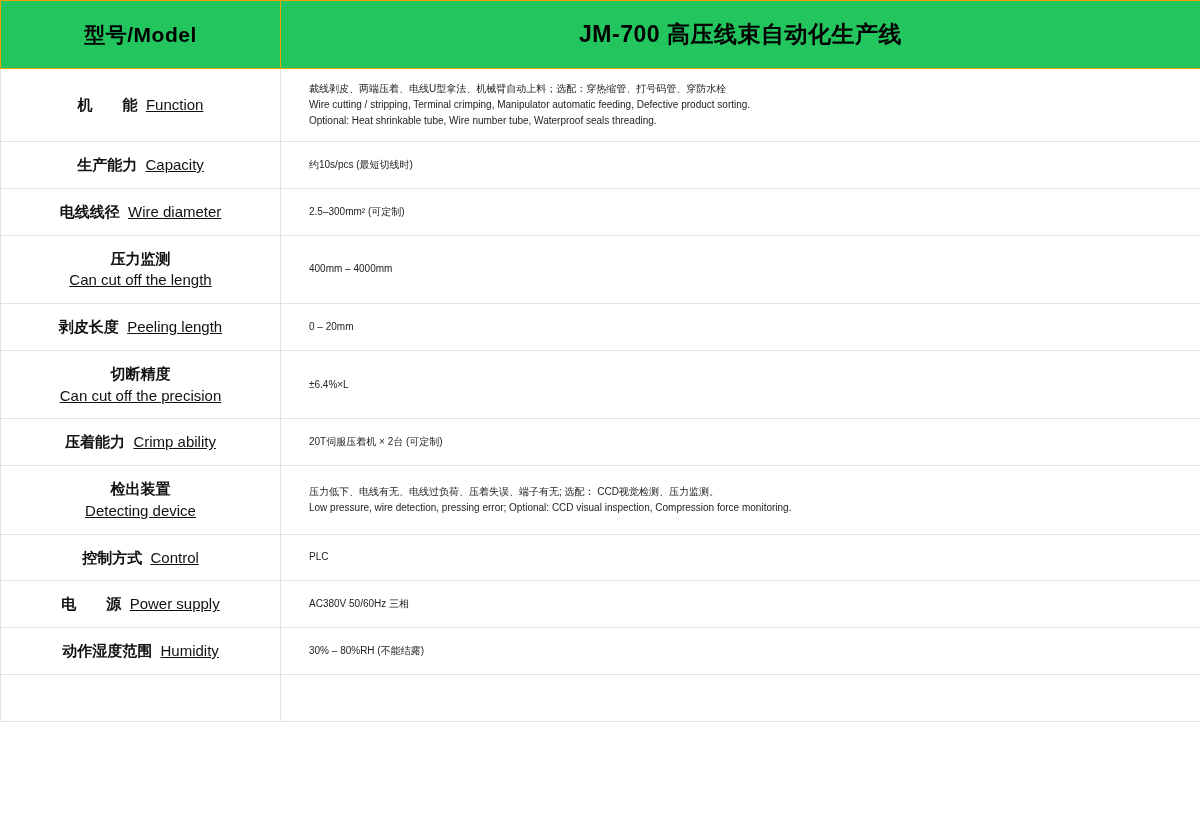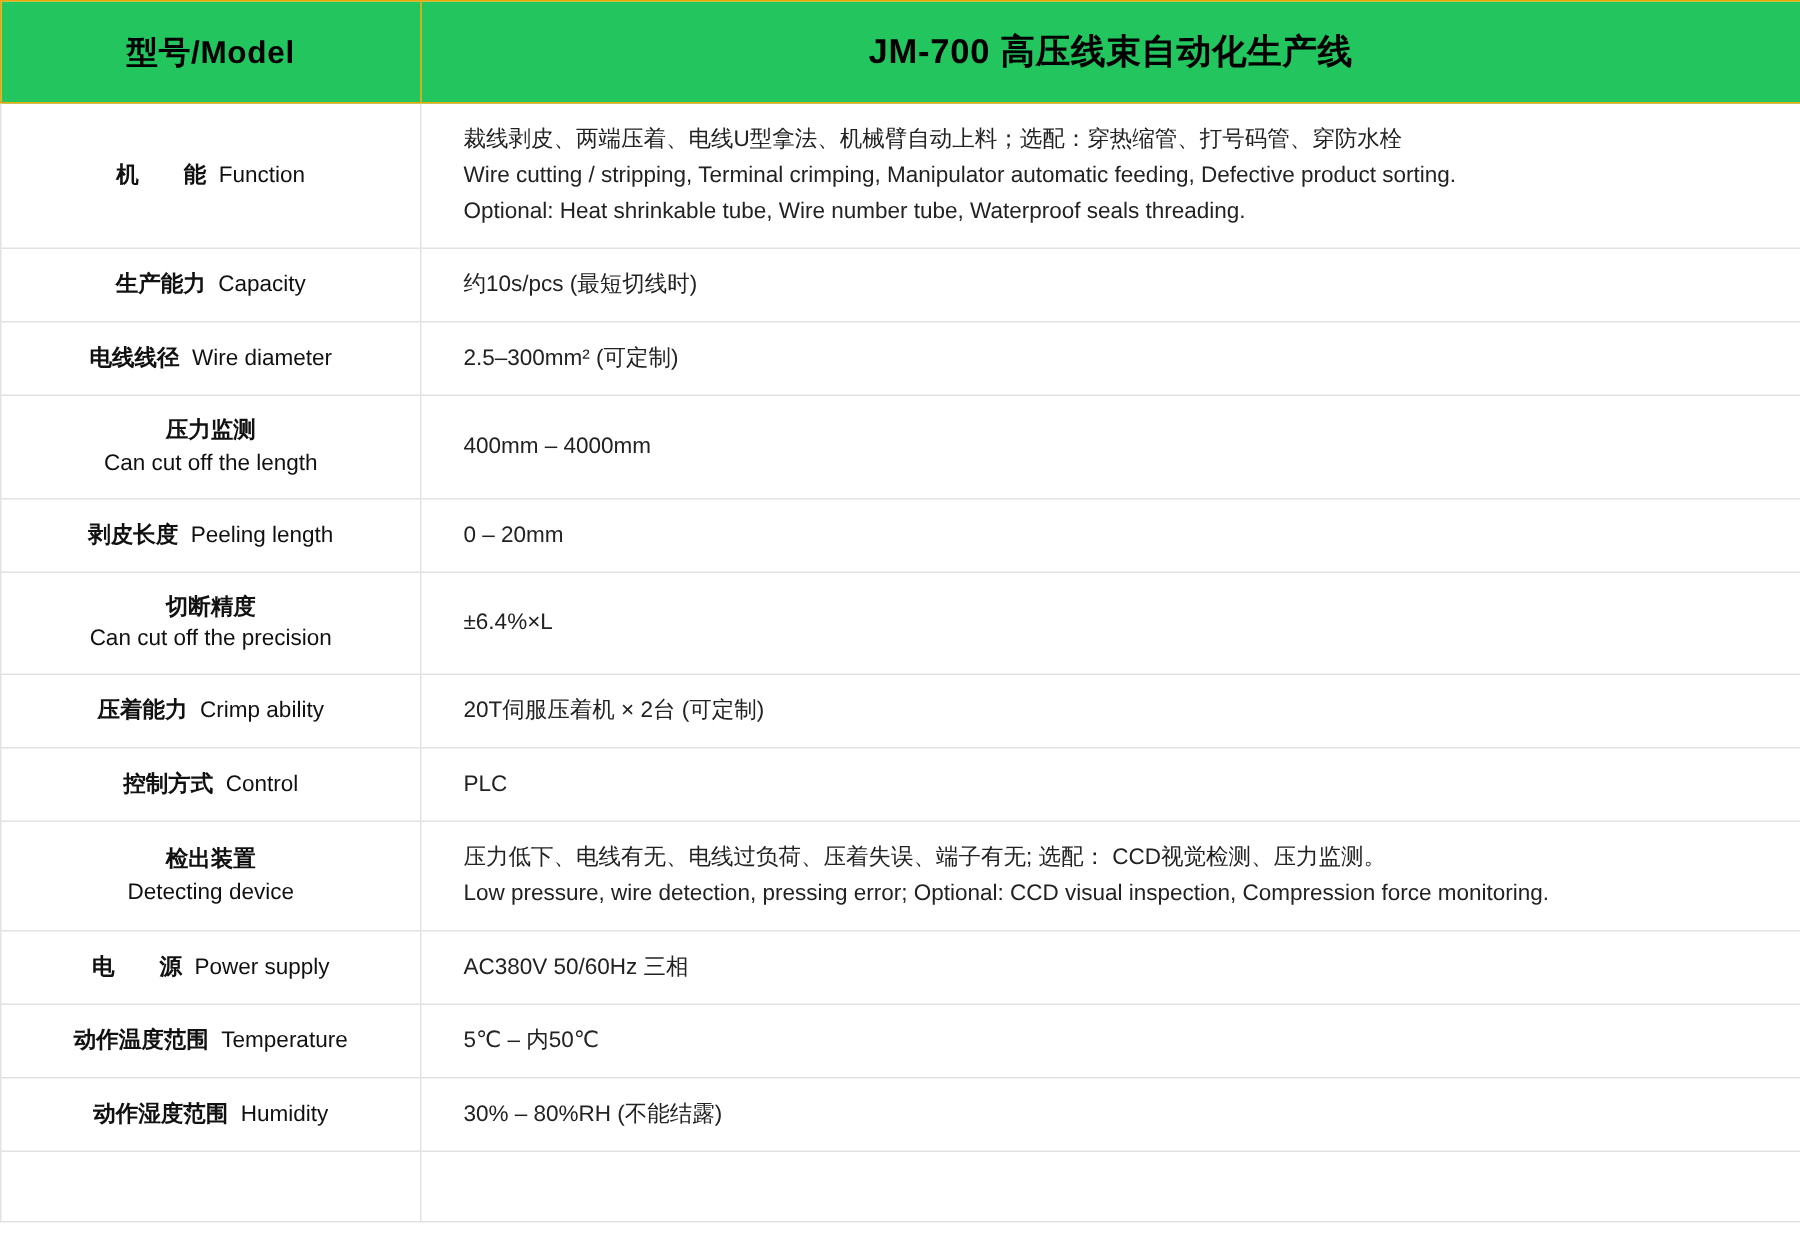--- a/index.html
+++ b/index.html
@@ -50,27 +50,28 @@
     padding: 12px 12px;
     font-size: 15px;
     line-height: 1.45;
     color: #111;
   }
   td.label .cn {
     font-weight: bold;
   }
   td.label .en {
     font-weight: normal;
+    text-decoration: underline;
   }
   td.label .stack .cn { display: block; font-weight: bold; }
   td.label .stack .en { display: block; font-weight: normal; }
 
   td.value {
     padding: 12px 0 12px 28px;
-    font-size: 15px;
+    font-size: 10px;
     line-height: 1.6;
     color: #222;
   }
   td.value .line { display: block; white-space: nowrap; }
 
   tr.row-function td.label,
   tr.row-function td.value { vertical-align: middle; }
 </style>
 </head>
 <body>
@@ -125,42 +126,36 @@
           <span class="line">±6.4%×L</span>
         </td>
       </tr>
       <tr>
         <td class="label"><span class="cn">压着能力</span>&nbsp;&nbsp;<span class="en">Crimp ability</span></td>
         <td class="value">
           <span class="line">20T伺服压着机 × 2台 (可定制)</span>
         </td>
       </tr>
       <tr>
-        <td class="label"><span class="cn">控制方式</span>&nbsp;&nbsp;<span class="en">Control</span></td>
-        <td class="value">
-          <span class="line">PLC</span>
-        </td>
-      </tr>
-      <tr>
         <td class="label"><span class="stack"><span class="cn">检出装置</span><span class="en">Detecting device</span></span></td>
         <td class="value">
           <span class="line">压力低下、电线有无、电线过负荷、压着失误、端子有无; 选配： CCD视觉检测、压力监测。</span>
           <span class="line">Low pressure, wire detection,  pressing error; Optional: CCD visual inspection, Compression force monitoring.</span>
         </td>
       </tr>
       <tr>
+        <td class="label"><span class="cn">控制方式</span>&nbsp;&nbsp;<span class="en">Control</span></td>
+        <td class="value">
+          <span class="line">PLC</span>
+        </td>
+      </tr>
+      <tr>
         <td class="label"><span class="cn">电　　源</span>&nbsp;&nbsp;<span class="en">Power supply</span></td>
         <td class="value">
           <span class="line">AC380V 50/60Hz 三相</span>
-        </td>
-      </tr>
-      <tr>
-        <td class="label"><span class="cn">动作温度范围</span>&nbsp;&nbsp;<span class="en">Temperature</span></td>
-        <td class="value">
-          <span class="line">5℃ – 内50℃</span>
         </td>
       </tr>
       <tr>
         <td class="label"><span class="cn">动作湿度范围</span>&nbsp;&nbsp;<span class="en">Humidity</span></td>
         <td class="value">
           <span class="line">30% – 80%RH (不能结露)</span>
         </td>
       </tr>
       <tr>
         <td class="label">&nbsp;&nbsp;</td>

